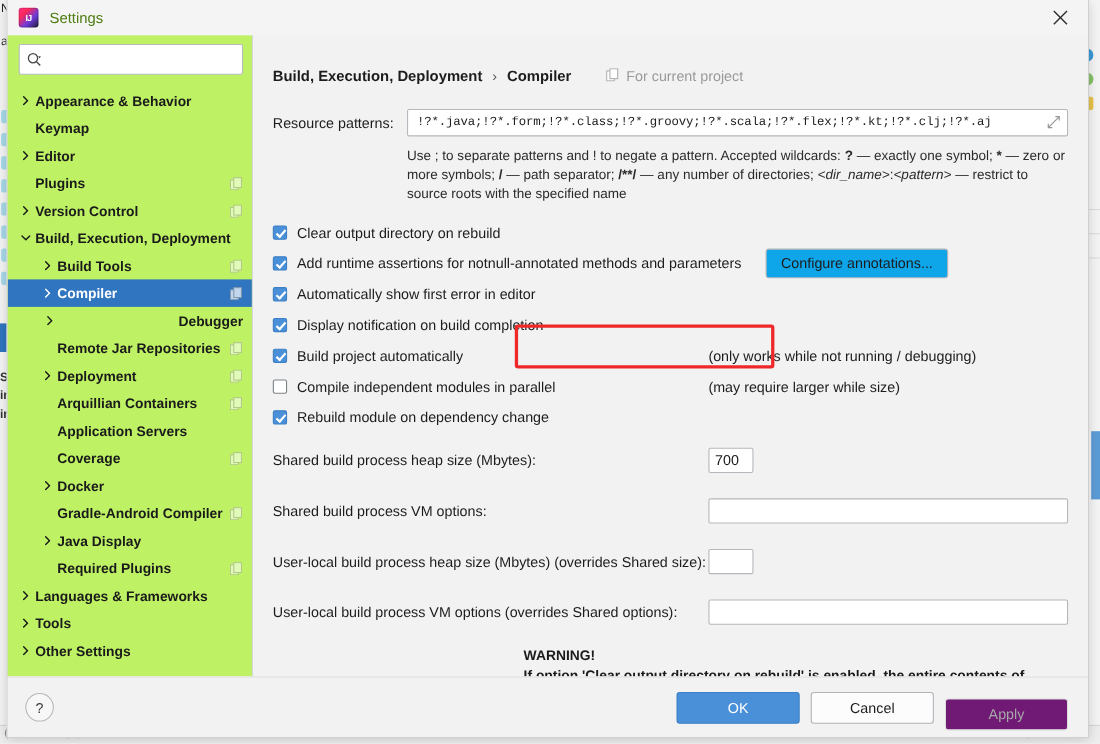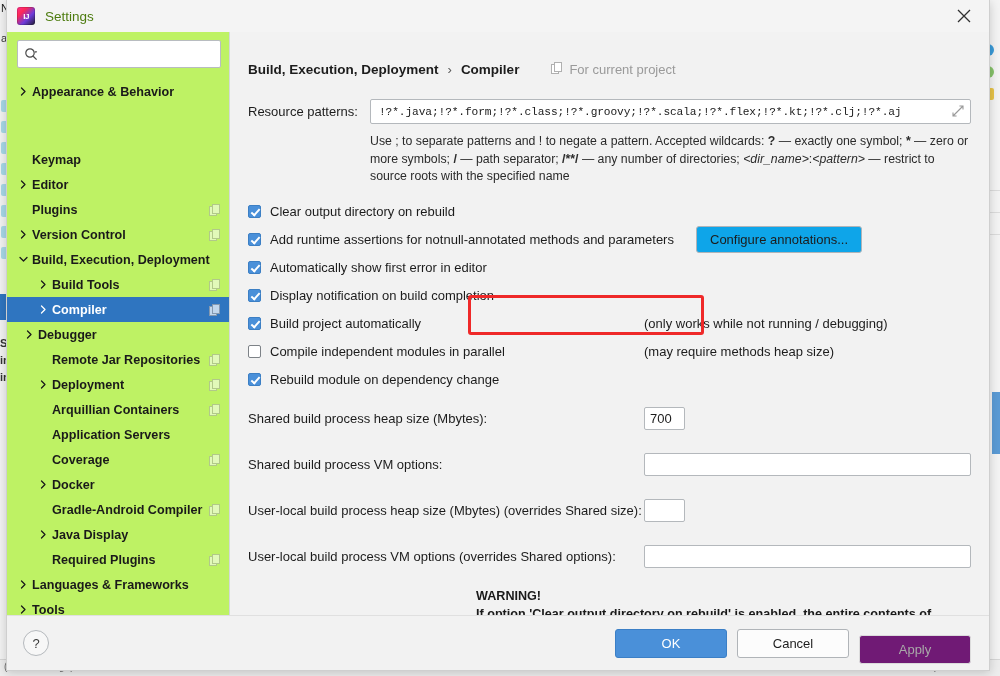--- a/index.html
+++ b/index.html
@@ -347,21 +347,21 @@
         </div>
         <div class="tree" id="tree">
             <div class="tree-row bold" style="padding-left: 10px;">
               <span class="arrow">
                 <svg width="9" height="9" viewBox="0 0 9 9">
                   <path d="M2.5 1 L6 4.5 L2.5 8" stroke="currentColor" stroke-width="1.3" fill="none" stroke-linecap="round" stroke-linejoin="round"></path>
                 </svg>
               </span>
               <span class="label">Appearance &amp; Behavior</span>
             </div>
-            <div class="tree-row bold" style="padding-left: 10px; margin-top: 43px;">
+            <div class="tree-row bold" style="padding-left: 10px;">
               <span class="arrow empty"></span>
               <span class="label">Keymap</span>
             </div>
             <div class="tree-row bold" style="padding-left: 10px;">
               <span class="arrow">
                 <svg width="9" height="9" viewBox="0 0 9 9">
                   <path d="M2.5 1 L6 4.5 L2.5 8" stroke="currentColor" stroke-width="1.3" fill="none" stroke-linecap="round" stroke-linejoin="round"></path>
                 </svg>
               </span>
               <span class="label">Editor</span>
@@ -411,21 +411,21 @@
                 <svg width="9" height="9" viewBox="0 0 9 9">
                   <path d="M2.5 1 L6 4.5 L2.5 8" stroke="currentColor" stroke-width="1.3" fill="none" stroke-linecap="round" stroke-linejoin="round"></path>
                 </svg>
               </span>
               <span class="label">Compiler</span>
               <span class="copy-icon"><svg width="12" height="12" viewBox="0 0 12 12">
                   <rect x="0.5" y="2.5" width="7" height="9" fill="#fff" stroke="#a8a8a8"></rect>
                   <rect x="3.5" y="0.5" width="7" height="9" fill="#fff" stroke="#a8a8a8"></rect>
                 </svg></span>
             </div>
-            <div class="tree-row" style="padding-left: 16px;">
+            <div class="tree-row" style="padding-left: 32px; text-align: right;">
               <span class="arrow">
                 <svg width="9" height="9" viewBox="0 0 9 9">
                   <path d="M2.5 1 L6 4.5 L2.5 8" stroke="currentColor" stroke-width="1.3" fill="none" stroke-linecap="round" stroke-linejoin="round"></path>
                 </svg>
               </span>
               <span class="label">Debugger</span>
             </div>
             <div class="tree-row" style="padding-left: 30px;">
               <span class="arrow empty"></span>
               <span class="label">Remote Jar Repositories</span>
@@ -578,21 +578,21 @@
               <span class="chk-label">Display notification on build completion</span>
             </div>
             <div class="chk-row">
               <span class="cbox checked"></span>
               <span class="chk-label">Build project automatically</span>
               <span class="chk-note">(only works while not running / debugging)</span>
             </div>
             <div class="chk-row">
               <span class="cbox"></span>
               <span class="chk-label">Compile independent modules in parallel</span>
-              <span class="chk-note">(may require methods heap size)</span>
+              <span class="chk-note">(may require larger while size)</span>
             </div>
             <div class="chk-row">
               <span class="cbox checked"></span>
               <span class="chk-label">Rebuild module on dependency change</span>
             </div>
           </div>
 
         <div class="fields" id="fields">
             <div class="fld-row">
               <span class="fld-label">Shared build process heap size (Mbytes):</span>

